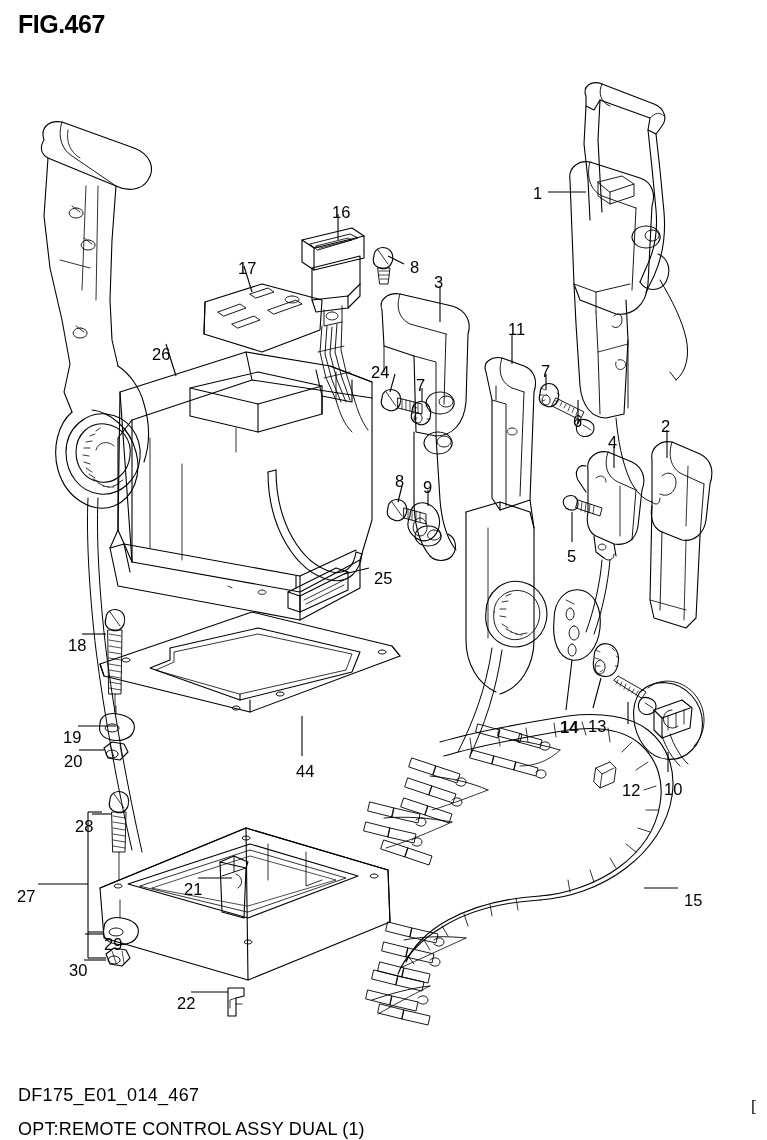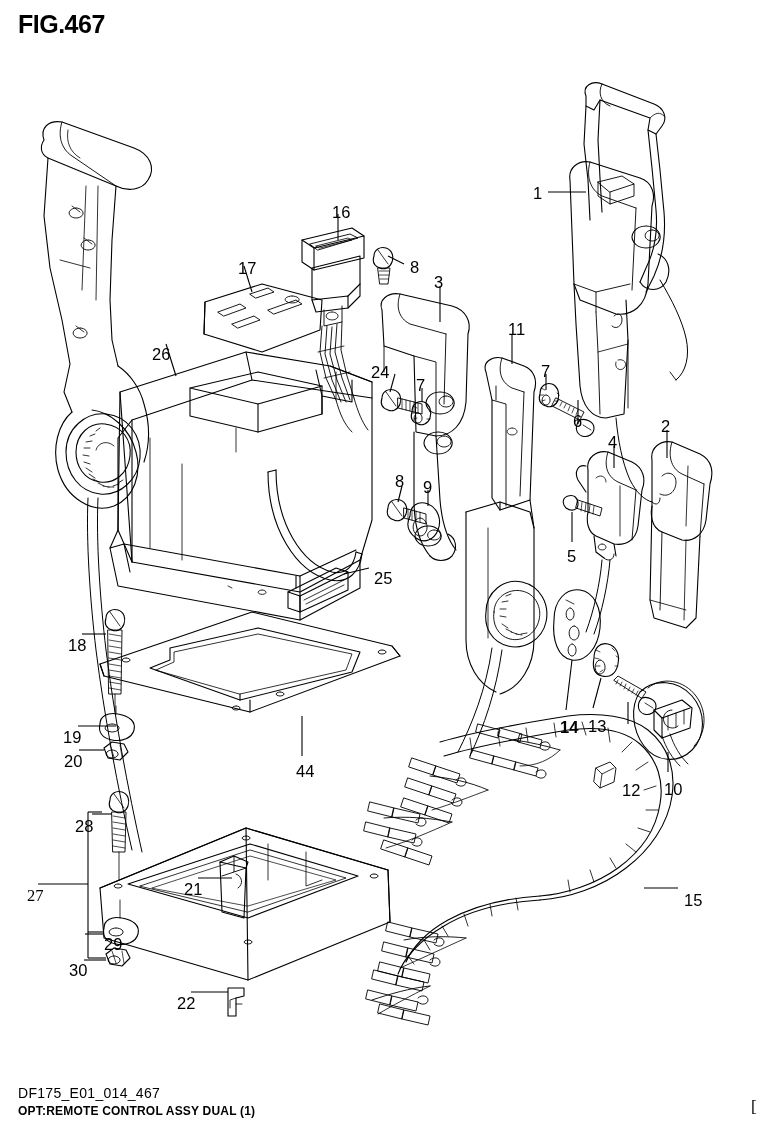--- a/index.html
+++ b/index.html
@@ -31,30 +31,29 @@
     color: #000;
     font-family: "Liberation Sans", sans-serif;
   }
   #footer {
     position: absolute;
     left: 18px;
     top: 1085px;
     color: #000;
   }
   #footer .fcode {
-    font-size: 14px;
+    font-size: 18px;
     letter-spacing: 0.3px;
     font-family: "Liberation Sans", sans-serif;
   }
   #footer .fdesc {
-    font-size: 12px;
+    font-size: 18px;
     letter-spacing: 0.2px;
-    margin-top: 3px;
+    margin-top: 13px;
     font-family: "Liberation Sans", sans-serif;
-    font-weight: bold;
   }
   #corner-mark {
     position: absolute;
     left: 751px;
     top: 1097px;
     font-size: 17px;
     color: #000;
     font-family: "Liberation Serif", serif;
   }
   #drawing {
@@ -743,21 +742,21 @@
       <div class="callout" style="left: 238px; top: 260px;">17</div>
       <div class="callout" style="left: 68px; top: 637px;">18</div>
       <div class="callout" style="left: 63px; top: 729px;">19</div>
       <div class="callout" style="left: 64px; top: 753px;">20</div>
       <div class="callout" style="left: 184px; top: 881px;">21</div>
       <div class="callout" style="left: 177px; top: 995px;">22</div>
       <div class="callout" style="left: 296px; top: 763px;">44</div>
       <div class="callout" style="left: 371px; top: 364px;">24</div>
       <div class="callout" style="left: 374px; top: 570px;">25</div>
       <div class="callout" style="left: 152px; top: 346px; text-align: center;">26</div>
-      <div class="callout" style="left: 27px; top: 888px; font-family: Liberation Serif, serif;">27</div>
+      <div class="callout" style="left: 17px; top: 888px;">27</div>
       <div class="callout" style="left: 75px; top: 818px;">28</div>
       <div class="callout" style="left: 70px; top: 936px; margin-left: 34px;">29</div>
       <div class="callout" style="left: 69px; top: 962px;">30</div>
     </div>
 
   <div id="footer">
     <div class="fcode">DF175_E01_014_467</div>
     <div class="fdesc">OPT:REMOTE CONTROL ASSY DUAL (1)</div>
   </div>
 

